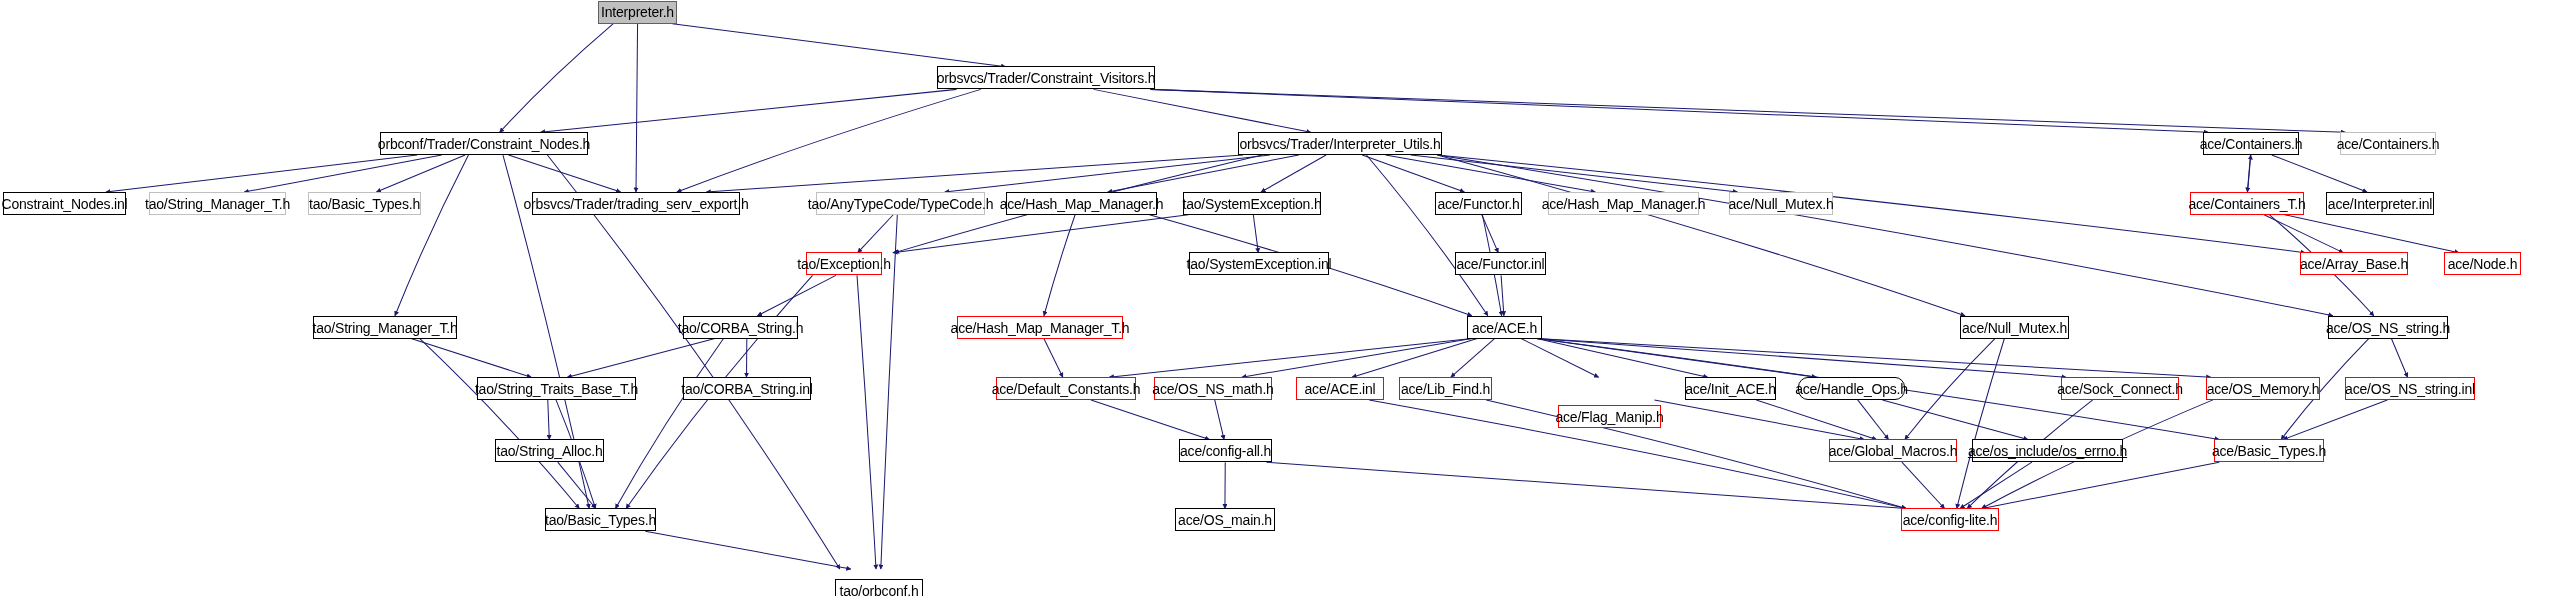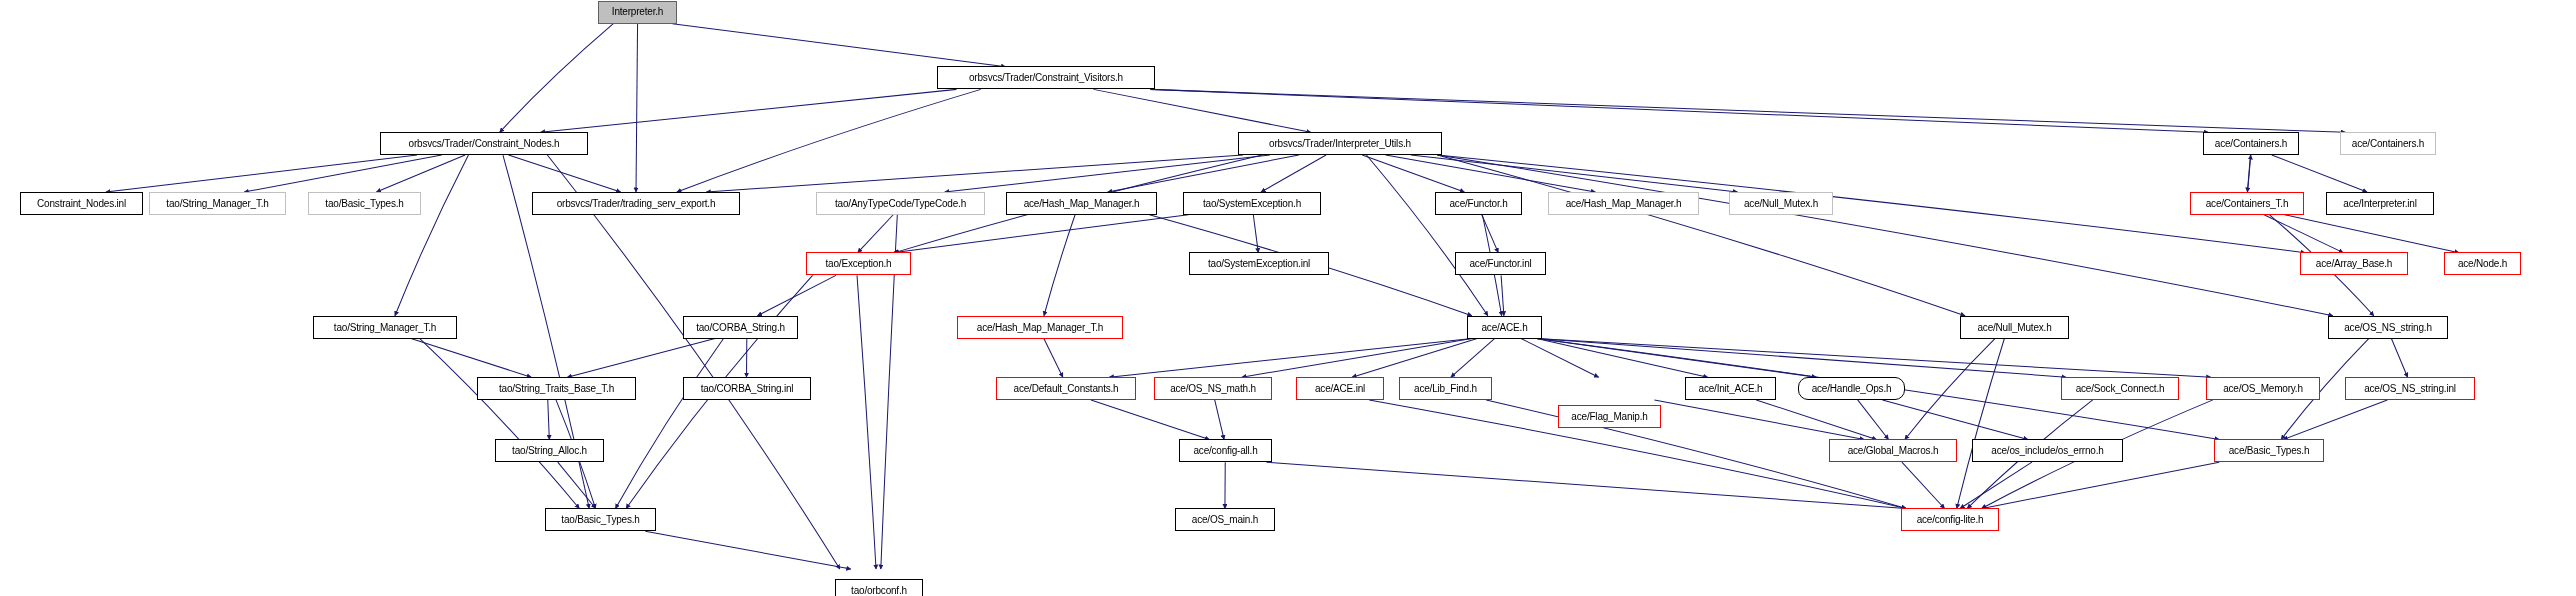--- a/index.html
+++ b/index.html
@@ -19,21 +19,21 @@
     height:597px;
     pointer-events:none;
   }
   .node{
     position:absolute;
     box-sizing:border-box;
     display:flex;
     align-items:center;
     justify-content:center;
     white-space:nowrap;
-    font-size:10px;
+    font-size:14px;
     line-height:1;
     letter-spacing:-0.2px;
     background:#ffffff;
     border:0.8px solid #c0c0c0;
     color:#000000;
     height:23px;
     padding:0 18px;
   }
   .node.black{ border:1.3px solid #000000; }
   .node.red{ border:1.3px solid #ff0000; }
@@ -136,37 +136,37 @@
         <path d="M 2486.76,475 Q 2403.2583999999997,539.5 2337.65,604" marker-end="url(#arrow)"></path>
         <path d="M 2629.56,475 Q 2475.6104,539.5 2354.65,604" marker-end="url(#arrow)"></path>
         <path d="M 2836.78,475 Q 2774.99,498.5 2713.2,522" marker-end="url(#arrow)"></path>
         <path d="M 1627,475 Q 1984.28,539.5 2265,604" marker-end="url(#arrow)"></path>
         <path d="M 1766,475 Q 2045.44,539.5 2265,604" marker-end="url(#arrow)"></path>
       </g>
   </svg>
   <div id="nodes-layer">
       <div class="node root" style="left: 598px; top: 0.8px; width: 79px;">Interpreter.h</div>
       <div class="node black" style="left: 937px; top: 66px; width: 218px;">orbsvcs/Trader/Constraint_Visitors.h</div>
-      <div class="node black" style="left: 380px; top: 132px; width: 208px;">orbsvcs/Trader/Constraint_Nodes.h</div>
+      <div class="node black" style="left: 380px; top: 132px; width: 208px;">orbconf/Trader/Constraint_Nodes.h</div>
       <div class="node black" style="left: 1238px; top: 132px; width: 204px;">orbsvcs/Trader/Interpreter_Utils.h</div>
       <div class="node black" style="left: 2203px; top: 132px; width: 96px;">ace/Containers.h</div>
       <div class="node plain" style="left: 2340px; top: 132px; width: 96px;">ace/Containers.h</div>
-      <div class="node black" style="left: 20px; top: 192px; width: 123px;">Constraint_Nodes.inl</div>
+      <div class="node black" style="left: 3px; top: 192px; width: 123px;">Constraint_Nodes.inl</div>
       <div class="node plain" style="left: 149px; top: 192px; width: 137px;">tao/String_Manager_T.h</div>
       <div class="node plain" style="left: 308px; top: 192px; width: 113px;">tao/Basic_Types.h</div>
       <div class="node black" style="left: 532px; top: 192px; width: 208px;">orbsvcs/Trader/trading_serv_export.h</div>
       <div class="node plain" style="left: 816px; top: 192px; width: 169px;">tao/AnyTypeCode/TypeCode.h</div>
       <div class="node black" style="left: 1006px; top: 192px; width: 151px;">ace/Hash_Map_Manager.h</div>
       <div class="node black" style="left: 1183px; top: 192px; width: 138px;">tao/SystemException.h</div>
       <div class="node black" style="left: 1435px; top: 192px; width: 87px;">ace/Functor.h</div>
       <div class="node plain" style="left: 1548px; top: 192px; width: 151px;">ace/Hash_Map_Manager.h</div>
       <div class="node plain" style="left: 1729px; top: 192px; width: 104px;">ace/Null_Mutex.h</div>
       <div class="node red" style="left: 2190px; top: 192px; width: 114px;">ace/Containers_T.h</div>
       <div class="node black" style="left: 2326px; top: 192px; width: 108px;">ace/Interpreter.inl</div>
-      <div class="node red" style="left: 806px; top: 252px; width: 105px;">tao/Exception.h</div>
+      <div class="node red" style="left: 806px; top: 252px; width: 76px;">tao/Exception.h</div>
       <div class="node black" style="left: 1189px; top: 252px; width: 140px;">tao/SystemException.inl</div>
       <div class="node black" style="left: 1455px; top: 252px; width: 91px;">ace/Functor.inl</div>
       <div class="node red" style="left: 2300px; top: 252px; width: 108px;">ace/Array_Base.h</div>
       <div class="node red" style="left: 2444px; top: 252px; width: 77px;">ace/Node.h</div>
       <div class="node black" style="left: 313px; top: 316px; width: 144px;">tao/String_Manager_T.h</div>
       <div class="node black" style="left: 683px; top: 316px; width: 115px;">tao/CORBA_String.h</div>
       <div class="node red" style="left: 957px; top: 316px; width: 166px;">ace/Hash_Map_Manager_T.h</div>
       <div class="node black" style="left: 1467px; top: 316px; width: 75px;">ace/ACE.h</div>
       <div class="node black" style="left: 1960px; top: 316px; width: 109px;">ace/Null_Mutex.h</div>
       <div class="node black" style="left: 2328px; top: 316px; width: 120px;">ace/OS_NS_string.h</div>
@@ -177,21 +177,21 @@
       <div class="node red" style="left: 1296px; top: 377px; width: 88px;">ace/ACE.inl</div>
       <div class="node red" style="left: 1399px; top: 377px; width: 93px;">ace/Lib_Find.h</div>
       <div class="node red" style="left: 1558px; top: 377px; width: 103px; margin-top: 28px;">ace/Flag_Manip.h</div>
       <div class="node black" style="left: 1685px; top: 377px; width: 91px;">ace/Init_ACE.h</div>
       <div class="node black" style="left: 1798px; top: 377px; width: 107px; border-radius: 10px;">ace/Handle_Ops.h</div>
       <div class="node red" style="left: 2061px; top: 377px; width: 118px;">ace/Sock_Connect.h</div>
       <div class="node red" style="left: 2206px; top: 377px; width: 114px;">ace/OS_Memory.h</div>
       <div class="node red" style="left: 2345px; top: 377px; width: 130px;">ace/OS_NS_string.inl</div>
       <div class="node black" style="left: 495px; top: 439px; width: 109px;">tao/String_Alloc.h</div>
       <div class="node red" style="left: 1829px; top: 439px; width: 128px; text-align: right;">ace/Global_Macros.h</div>
-      <div class="node black" style="left: 1972px; top: 439px; width: 151px;">ace/os_include/os_errno.h</div>
+      <div class="node black" style="left: 1972px; top: 439px; width: 151px; text-decoration: underline;">ace/os_include/os_errno.h</div>
       <div class="node red" style="left: 2214px; top: 439px; width: 110px;">ace/Basic_Types.h</div>
       <div class="node black" style="left: 1179px; top: 439px; width: 93px;">ace/config-all.h</div>
       <div class="node black" style="left: 545px; top: 508px; width: 111px;">tao/Basic_Types.h</div>
       <div class="node red" style="left: 1901px; top: 508px; width: 98px;">ace/config-lite.h</div>
       <div class="node black" style="left: 1175px; top: 508px; width: 100px;">ace/OS_main.h</div>
       <div class="node black" style="left: 835px; top: 569px; width: 88px; margin-top: 10px;">tao/orbconf.h</div>
     </div>
 </div>
 
 

